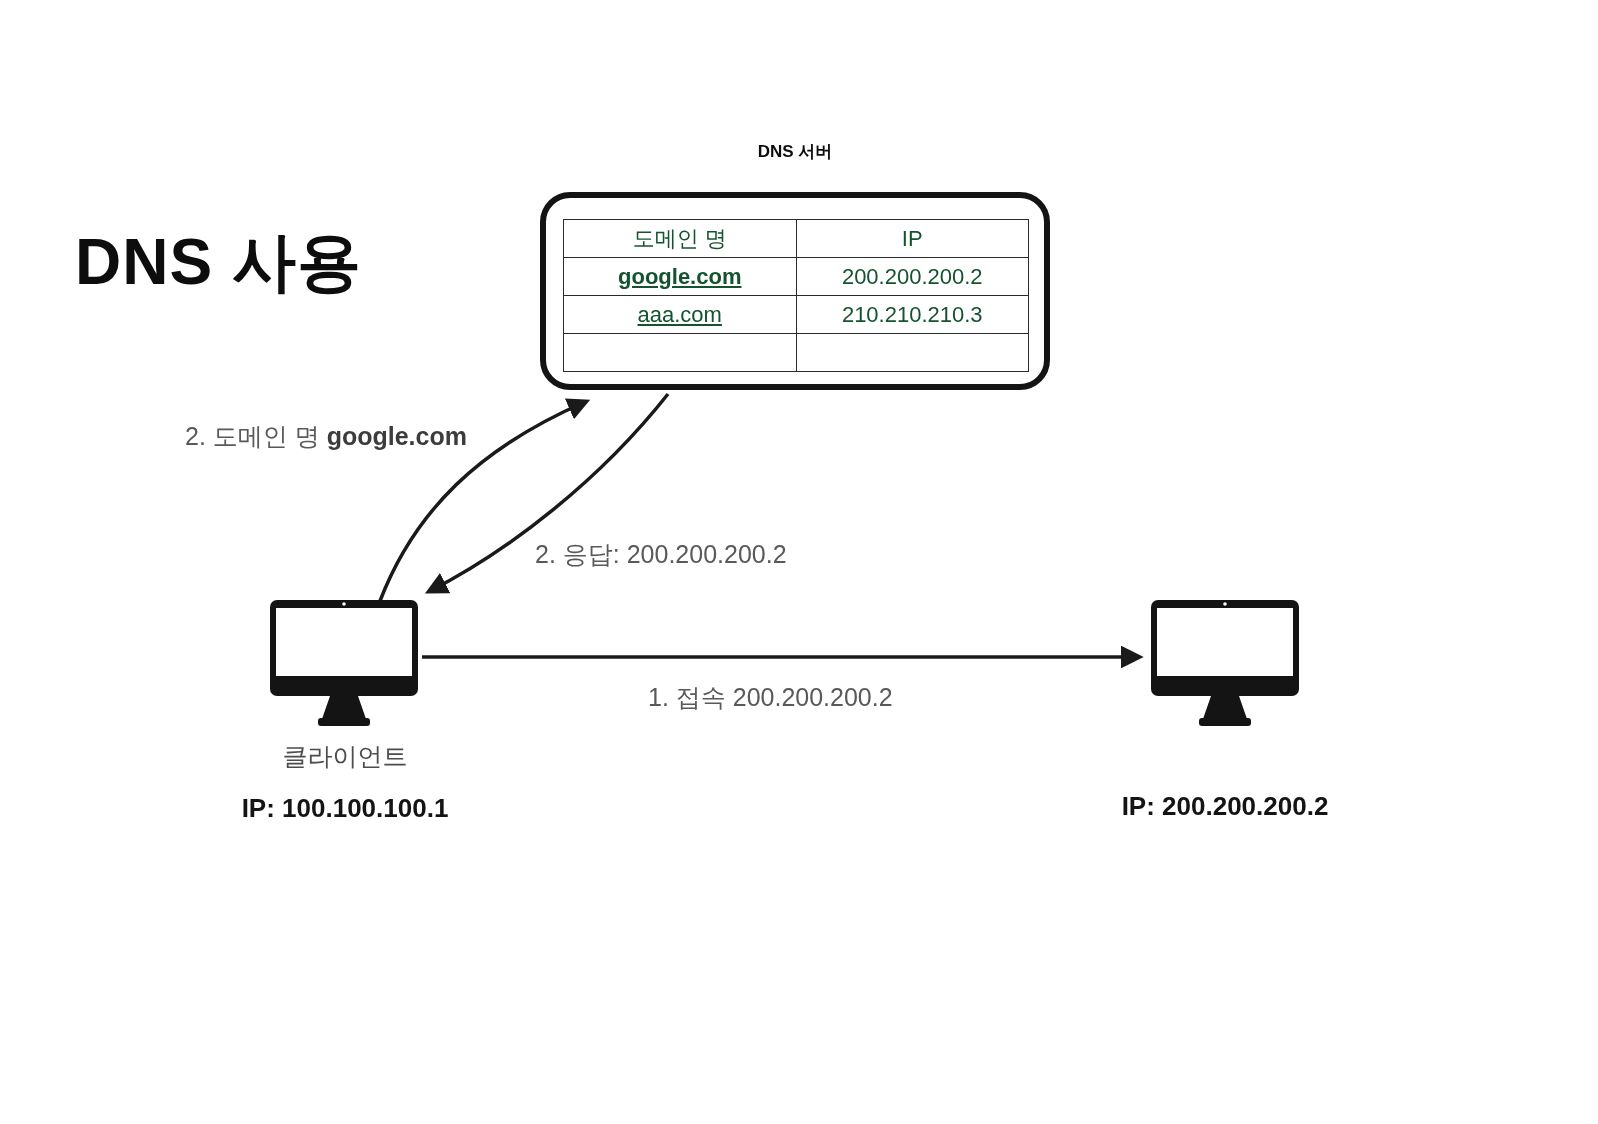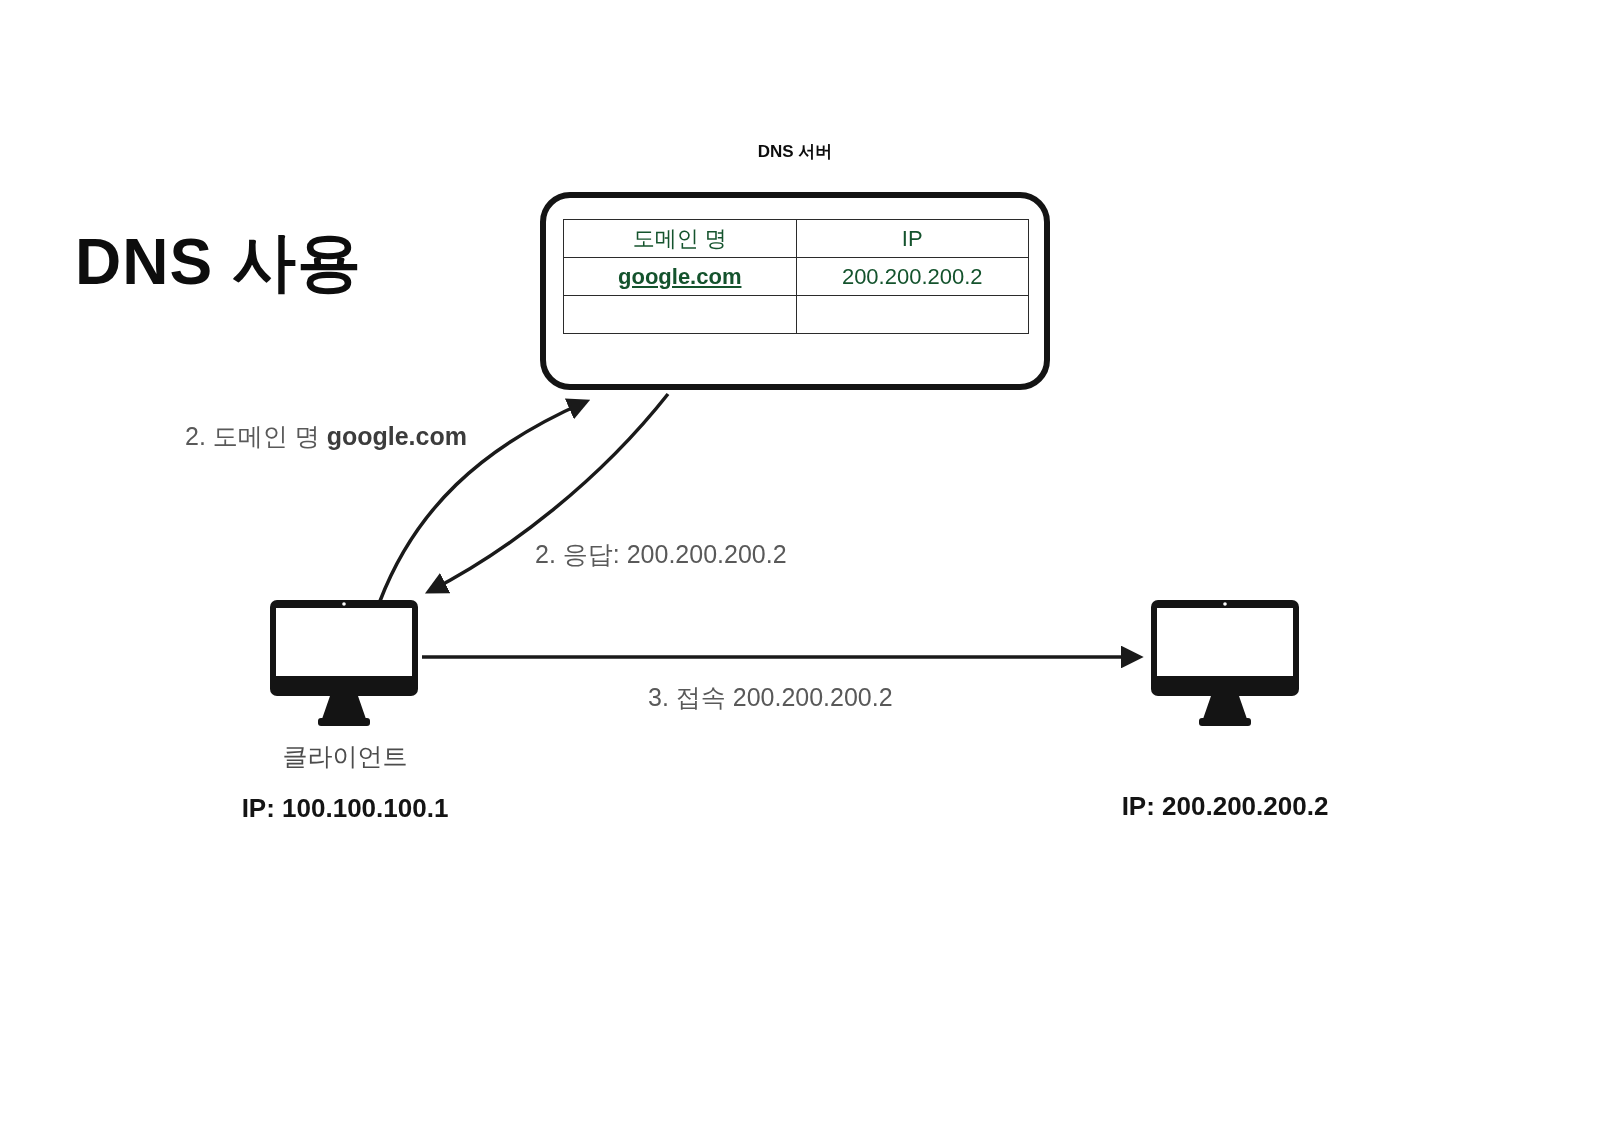--- a/index.html
+++ b/index.html
@@ -129,20 +129,24 @@
           <th>도메인 명</th>
           <th>IP</th>
         </tr>
       </thead>
       <tbody>
         <tr>
           <td><span class="u b">google.com</span></td>
           <td>200.200.200.2</td>
         </tr>
         <tr>
+          <td><span class="u">aaa.com</span></td>
+          <td>210.210.210.3</td>
+        </tr>
+        <tr>
           <td></td>
           <td></td>
         </tr>
       </tbody>
     </table>
   </div>
 
   <svg class="overlay" viewBox="0 0 1598 1124" xmlns="http://www.w3.org/2000/svg">
     <defs>
       <marker id="arrowhead" viewBox="0 0 10 10" refX="7.5" refY="5" markerWidth="6.5" markerHeight="6.5" orient="auto-start-reverse">
@@ -172,15 +176,15 @@
 
   <div class="device-label client-label">클라이언트</div>
   <div class="device-ip client-ip">IP: 100.100.100.1</div>
 
   <div class="device-ip server-ip">IP: 200.200.200.2</div>
 
   <div class="arrow-label label-request"><span>2. 도메인 명 </span><span class="bold-dark">google.com</span></div>
 
   <div class="arrow-label label-response">2. 응답: 200.200.200.2</div>
 
-  <div class="arrow-label label-connect">3. 접속 200.200.200.2</div>
+  <div class="arrow-label label-connect">1. 접속 200.200.200.2</div>
 
 </div>
 
 </body></html>

